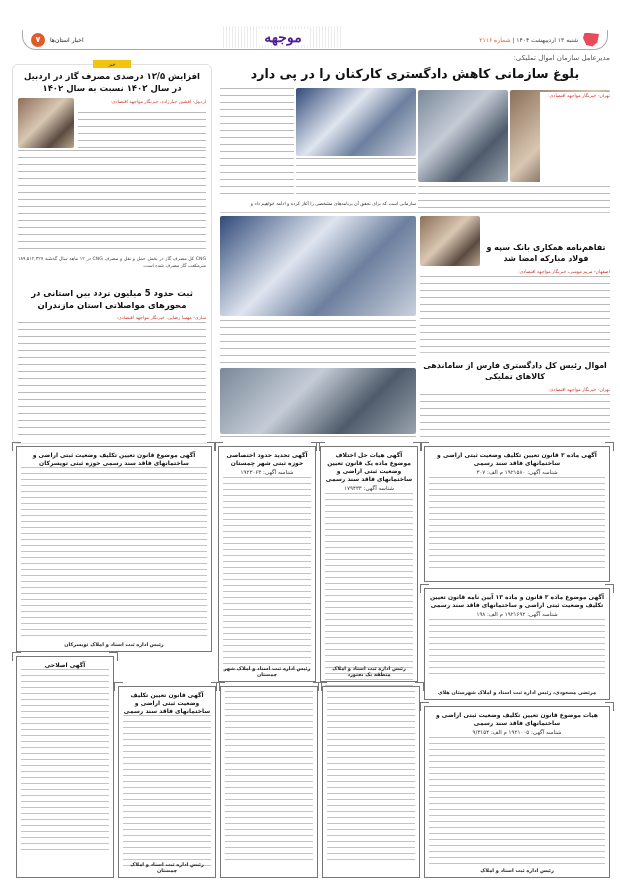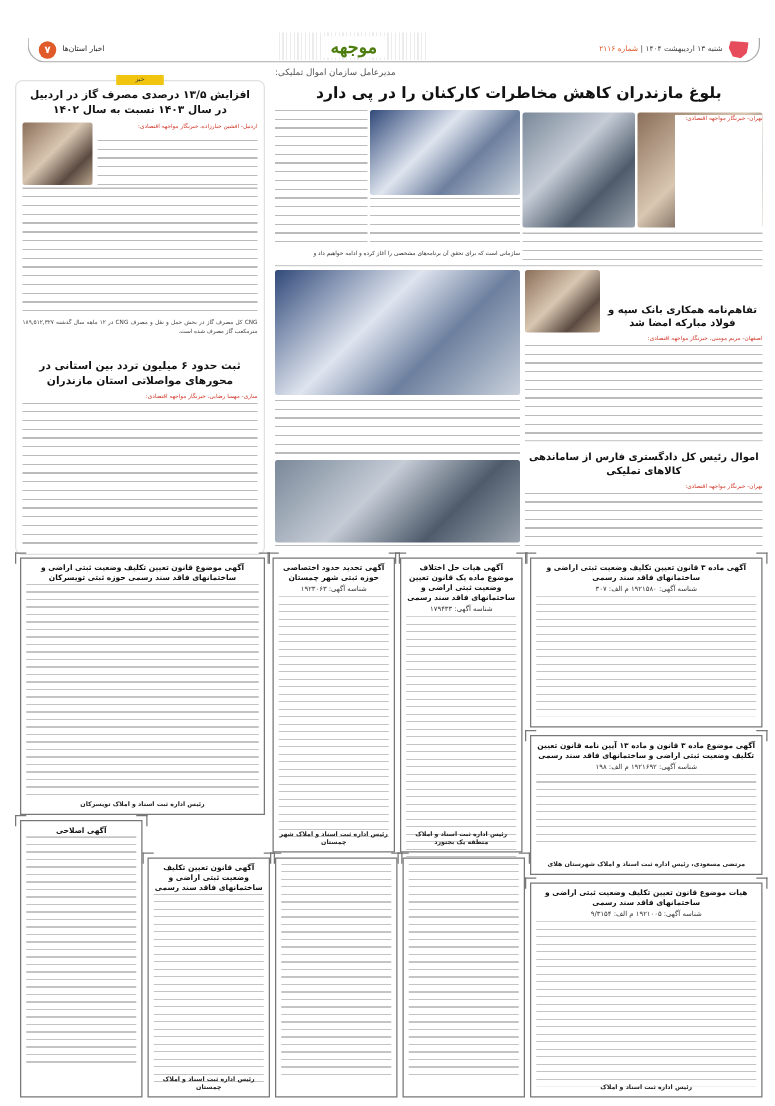--- a/index.html
+++ b/index.html
@@ -1,27 +1,27 @@
 <!DOCTYPE html>
 <html><head>
 <meta charset="utf-8">
 <style>
 *{box-sizing:border-box;margin:0;padding:0}
 body{width:620px;height:885px;background:#fff;font-family:"DejaVu Sans",sans-serif;color:#222;overflow:hidden;position:relative}
 .header{position:absolute;left:22px;top:30px;width:586px;height:20px;border:1px solid #aaa;border-top:none;border-radius:0 0 14px 14px;display:flex;align-items:center;justify-content:space-between;padding:0 8px}
 .header .left,.header .right{display:flex;align-items:center;gap:5px;font-size:6px}
 .page-num{width:14px;height:14px;border-radius:50%;background:#e05a2a;color:#fff;font-size:8px;display:flex;align-items:center;justify-content:center;font-weight:bold}
 .logo-wrap{position:absolute;left:200px;top:-4px;width:120px;height:22px;background:repeating-linear-gradient(90deg,#ececec 0 1px,#fff 1px 3px);display:flex;align-items:center;justify-content:center}
-.logo{color:#4d7c0f;font-family:"DejaVu Serif",serif;font-size:14px;font-weight:bold;background:#fff;padding:0 6px}
+.logo{color:#4c1d95;font-family:"DejaVu Serif",serif;font-size:14px;font-weight:bold;background:#fff;padding:0 6px}
 .map-icon{width:16px;height:14px;background:#e74c5c;clip-path:polygon(10% 0,100% 10%,90% 70%,60% 100%,20% 90%,0 40%)}
 .issue{color:#444;font-size:6px}
 .issue b{color:#e05a2a;font-weight:normal}
 .col{position:absolute;font-size:4.6px;line-height:7px;color:#444;direction:rtl;text-align:justify;overflow:hidden}
 .txt{background:repeating-linear-gradient(180deg,#bbb 0 1px,transparent 1px 7px);}
-.kicker{position:absolute;font-size:7px;color:#555;direction:rtl;text-align:left}
+.kicker{position:absolute;font-size:7px;color:#555;direction:rtl;text-align:right}
 .headline{position:absolute;font-weight:bold;direction:rtl;text-align:center;color:#111}
 .photo{position:absolute;background:linear-gradient(135deg,#7a8899,#c5ccd6 40%,#4e5b6b 70%,#9aa3ae);border-radius:2px}
 .photo.warm{background:linear-gradient(135deg,#8b6f5a,#d9c7b2 45%,#5a4a40 75%,#b9a48d)}
 .photo.blue{background:linear-gradient(135deg,#314a7a,#dfe5ef 40%,#6c7f9e 65%,#c9d1dc)}
 .lead{color:#d0392b}
 .divider{position:absolute;background:#ccc}
 .box{position:absolute;border:1.5px solid #777;padding:4px}
 .box:before,.box:after{content:"";position:absolute;width:8px;height:8px;border:1px solid #777;top:-5px}
 .box:before{left:-5px;border-right:none;border-bottom:none}
 .box:after{right:-5px;border-left:none;border-bottom:none}
@@ -43,40 +43,40 @@
   <div class="logo-wrap">
     <span class="logo">موجهه</span>
   </div>
   <div class="right">
     <span class="issue"><span>شنبه ۱۳ اردیبهشت ۱۴۰۴</span> | <b>شماره ۲۱۱۶</b></span>
     <span class="map-icon"></span>
   </div>
 </div>
 
 <div class="kicker" style="left:220px;top:54px;width:390px">مدیرعامل سازمان اموال تملیکی:</div>
-<div class="headline" style="left:220px;top:66px;width:390px;font-size:12.5px">بلوغ مازندران کاهش مخاطرات کارکنان را در پی دارد</div>
+<div class="headline" style="left:220px;top:66px;width:390px;font-size:12.5px">بلوغ سازمانی کاهش دادگستری کارکنان را در پی دارد</div>
 <div class="photo" style="left:418px;top:90px;width:90px;height:92px"></div>
 <div class="photo warm" style="left:510px;top:90px;width:100px;height:92px"></div>
 <div class="photo blue" style="left:296px;top:88px;width:120px;height:68px"></div>
 <div class="col txt" style="left:296px;top:158px;width:120px;height:40px"></div>
 <div class="col txt" style="left:220px;top:88px;width:74px;height:110px"></div>
 <div class="col" style="left:540px;top:92px;width:70px;height:100px;background:#fff"><span class="lead">تهران- خبرنگار مواجهه اقتصادی:</span></div>
 <div class="col txt" style="left:418px;top:186px;width:192px;height:24px"></div>
 <div class="col" style="left:220px;top:200px;width:196px;height:8px;color:#333">سازمانی است که برای تحقق آن برنامه‌های مشخصی را آغاز کرده و ادامه خواهیم داد و</div>
 <div class="divider" style="left:220px;top:212px;width:390px;height:1px"></div>
 
 <div class="side-card"></div>
 <div class="badge">خبر</div>
 <div class="headline" style="left:18px;top:70px;width:188px;font-size:8.5px;line-height:12px">افزایش ۱۳/۵ درصدی مصرف گاز در اردبیل در سال ۱۴۰۳ نسبت به سال ۱۴۰۲</div>
 <div class="photo warm" style="left:18px;top:98px;width:56px;height:50px"></div>
 <div class="col" style="left:78px;top:98px;width:128px;height:14px"><span class="lead">اردبیل- افشین جبارزاده، خبرنگار مواجهه اقتصادی:</span></div>
 <div class="col txt" style="left:78px;top:112px;width:128px;height:36px"></div>
 <div class="col txt" style="left:18px;top:150px;width:188px;height:104px"></div>
 <div class="col" style="left:18px;top:255px;width:188px;height:28px;color:#444">CNG کل مصرف گاز در بخش حمل و نقل و مصرف CNG در ۱۲ ماهه سال گذشته ۱۸۹,۵۱۲,۳۲۷ مترمکعب گاز مصرف شده است.</div>
-<div class="headline" style="left:18px;top:287px;width:188px;font-size:8.5px;line-height:12px">ثبت حدود ۶ میلیون تردد بین استانی در محورهای مواصلاتی استان مازندران</div>
+<div class="headline" style="left:18px;top:287px;width:188px;font-size:8.5px;line-height:12px">ثبت حدود 5 میلیون تردد بین استانی در محورهای مواصلاتی استان مازندران</div>
 <div class="col" style="left:18px;top:314px;width:188px;height:8px"><span class="lead">ساری- مهسا رضایی، خبرنگار مواجهه اقتصادی:</span></div>
 <div class="col txt" style="left:18px;top:322px;width:188px;height:116px"></div>
 
 <div class="photo blue" style="left:220px;top:216px;width:196px;height:100px"></div>
 <div class="col txt" style="left:220px;top:320px;width:196px;height:44px"></div>
 <div class="photo" style="left:220px;top:368px;width:196px;height:66px"></div>
 <div class="col txt" style="left:220px;top:436px;width:196px;height:6px"></div>
 
 <div class="photo warm" style="left:420px;top:216px;width:60px;height:50px"></div>
 <div class="headline" style="left:482px;top:242px;width:128px;font-size:8px;line-height:11px">تفاهم‌نامه همکاری بانک سپه و فولاد مبارکه امضا شد</div>

